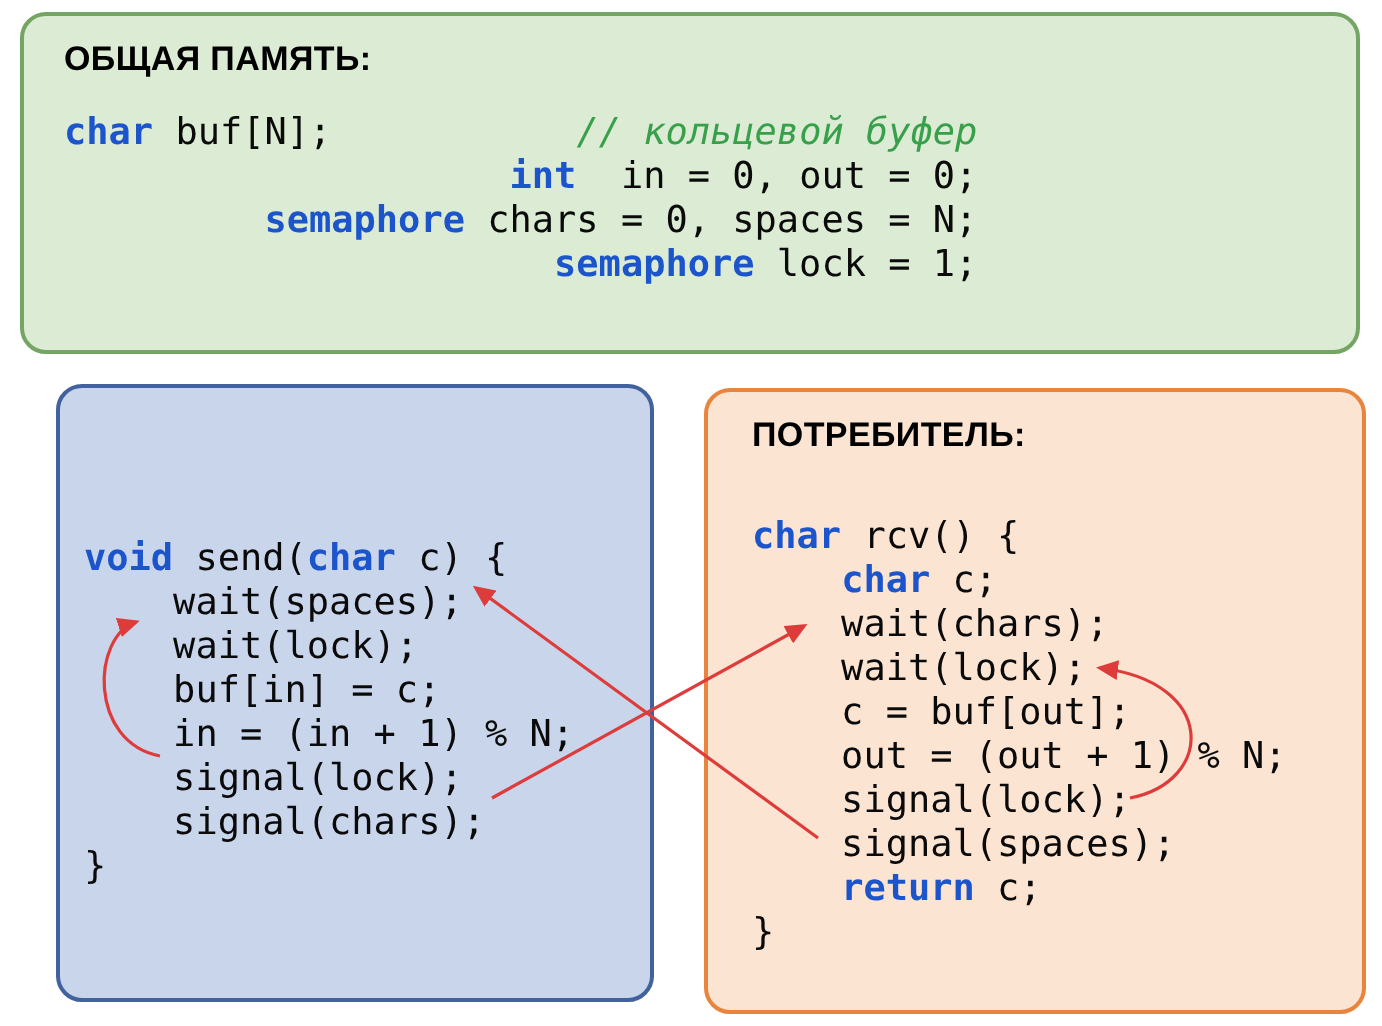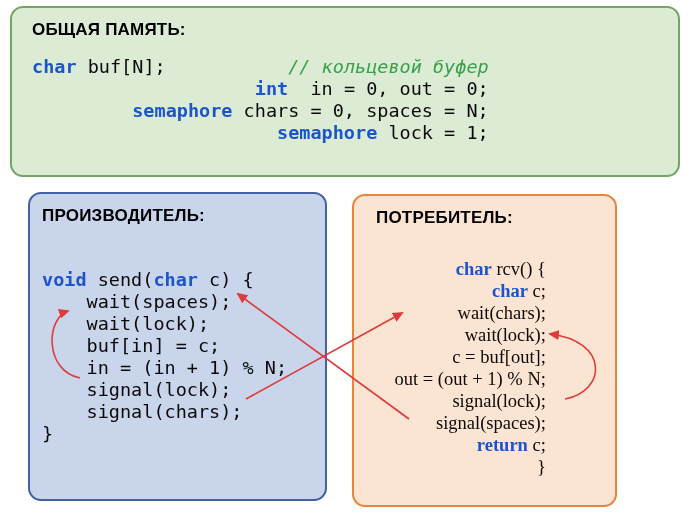--- a/index.html
+++ b/index.html
@@ -7,47 +7,46 @@
     --shared-bg:#dcebd4; --shared-border:#74a564;
     --producer-bg:#c9d5eb; --producer-border:#41619f;
     --consumer-bg:#fce4d2; --consumer-border:#e9843e;
     --keyword:#1c54cc; --comment:#38a04a; --arrow:#de3b3b;
   }
   body { background:#ffffff; }
   .canvas { position:relative; width:691px; height:513px; background:#fff; overflow:hidden; }
   .panel { position:absolute; border-radius:13px; border:2px solid #000; }
   .shared   { left:10px;  top:6px;   width:670px; height:171px; background:var(--shared-bg);   border-color:var(--shared-border); }
   .producer { left:28px;  top:192px; width:299px; height:309px; background:var(--producer-bg); border-color:var(--producer-border); }
-  .consumer { left:352px; top:194px; width:265px; height:313px; background:var(--consumer-bg); border-color:var(--consumer-border);text-align:right; }
+  .consumer { left:352px; top:194px; width:331px; height:313px; background:var(--consumer-bg); border-color:var(--consumer-border); }
   .panel-title { position:absolute; font:bold 17px "Liberation Sans", sans-serif; color:#000; letter-spacing:0.2px; }
   .shared   .panel-title { left:20px; top:12px; }
   .producer .panel-title { left:12px; top:12px; }
   .consumer .panel-title { left:22px; top:12px; }
   .code { position:absolute; font:18.5px/22px "DejaVu Sans Mono", monospace; color:#0a0a0a; white-space:pre; }
   .shared   .code { left:20px; top:48px;text-align:right; }
   .producer .code { left:12px; top:64px;margin-top:11px; }
-  .consumer .code { left:22px; top:62px;font-family:Liberation Serif, serif; }
+  .consumer .code { left:22px; top:62px; }
   .kw { color:var(--keyword); font-weight:bold; }
   .cm { color:var(--comment); font-style:italic; }
   .arrows { position:absolute; left:0; top:0; pointer-events:none; }
   .arrows path.arrow { fill:none; stroke:var(--arrow); stroke-width:1.6; }
   .arrows .ah-shape { fill:var(--arrow); }
 </style>
 </head>
 <body>
 
 <div class="canvas">
 
   <section class="panel shared">
     <h2 class="panel-title">ОБЩАЯ ПАМЯТЬ:</h2>
     <div class="code"><div class="line"><span class="kw">char</span><span> buf[N];           </span><span class="cm">// кольцевой буфер</span></div><div class="line"><span class="kw">int</span><span>  in = 0, out = 0;</span></div><div class="line"><span class="kw">semaphore</span><span> chars = 0, spaces = N;</span></div><div class="line"><span class="kw">semaphore</span><span> lock = 1;</span></div></div>
   </section>
 
   <section class="panel producer">
-    <h2 class="panel-title">ПРОИЗВОДИТЕЛЬ:</h2>
     <div class="code"><div class="line"><span class="kw">void</span><span> send(</span><span class="kw">char</span><span> c) {</span></div><div class="line"><span>    wait(spaces);</span></div><div class="line"><span>    wait(lock);</span></div><div class="line"><span>    buf[in] = c;</span></div><div class="line"><span>    in = (in + 1) % N;</span></div><div class="line"><span>    signal(lock);</span></div><div class="line"><span>    signal(chars);</span></div><div class="line"><span>}</span></div></div>
   </section>
 
   <section class="panel consumer">
     <h2 class="panel-title">ПОТРЕБИТЕЛЬ:</h2>
     <div class="code"><div class="line"><span class="kw">char</span><span> rcv() {</span></div><div class="line"><span>    </span><span class="kw">char</span><span> c;</span></div><div class="line"><span>    wait(chars);</span></div><div class="line"><span>    wait(lock);</span></div><div class="line"><span>    c = buf[out];</span></div><div class="line"><span>    out = (out + 1) % N;</span></div><div class="line"><span>    signal(lock);</span></div><div class="line"><span>    signal(spaces);</span></div><div class="line"><span>    </span><span class="kw">return</span><span> c;</span></div><div class="line"><span>}</span></div></div>
   </section>
 
   <svg class="arrows" width="691" height="513" viewBox="0 0 691 513" xmlns="http://www.w3.org/2000/svg">
     <defs>

